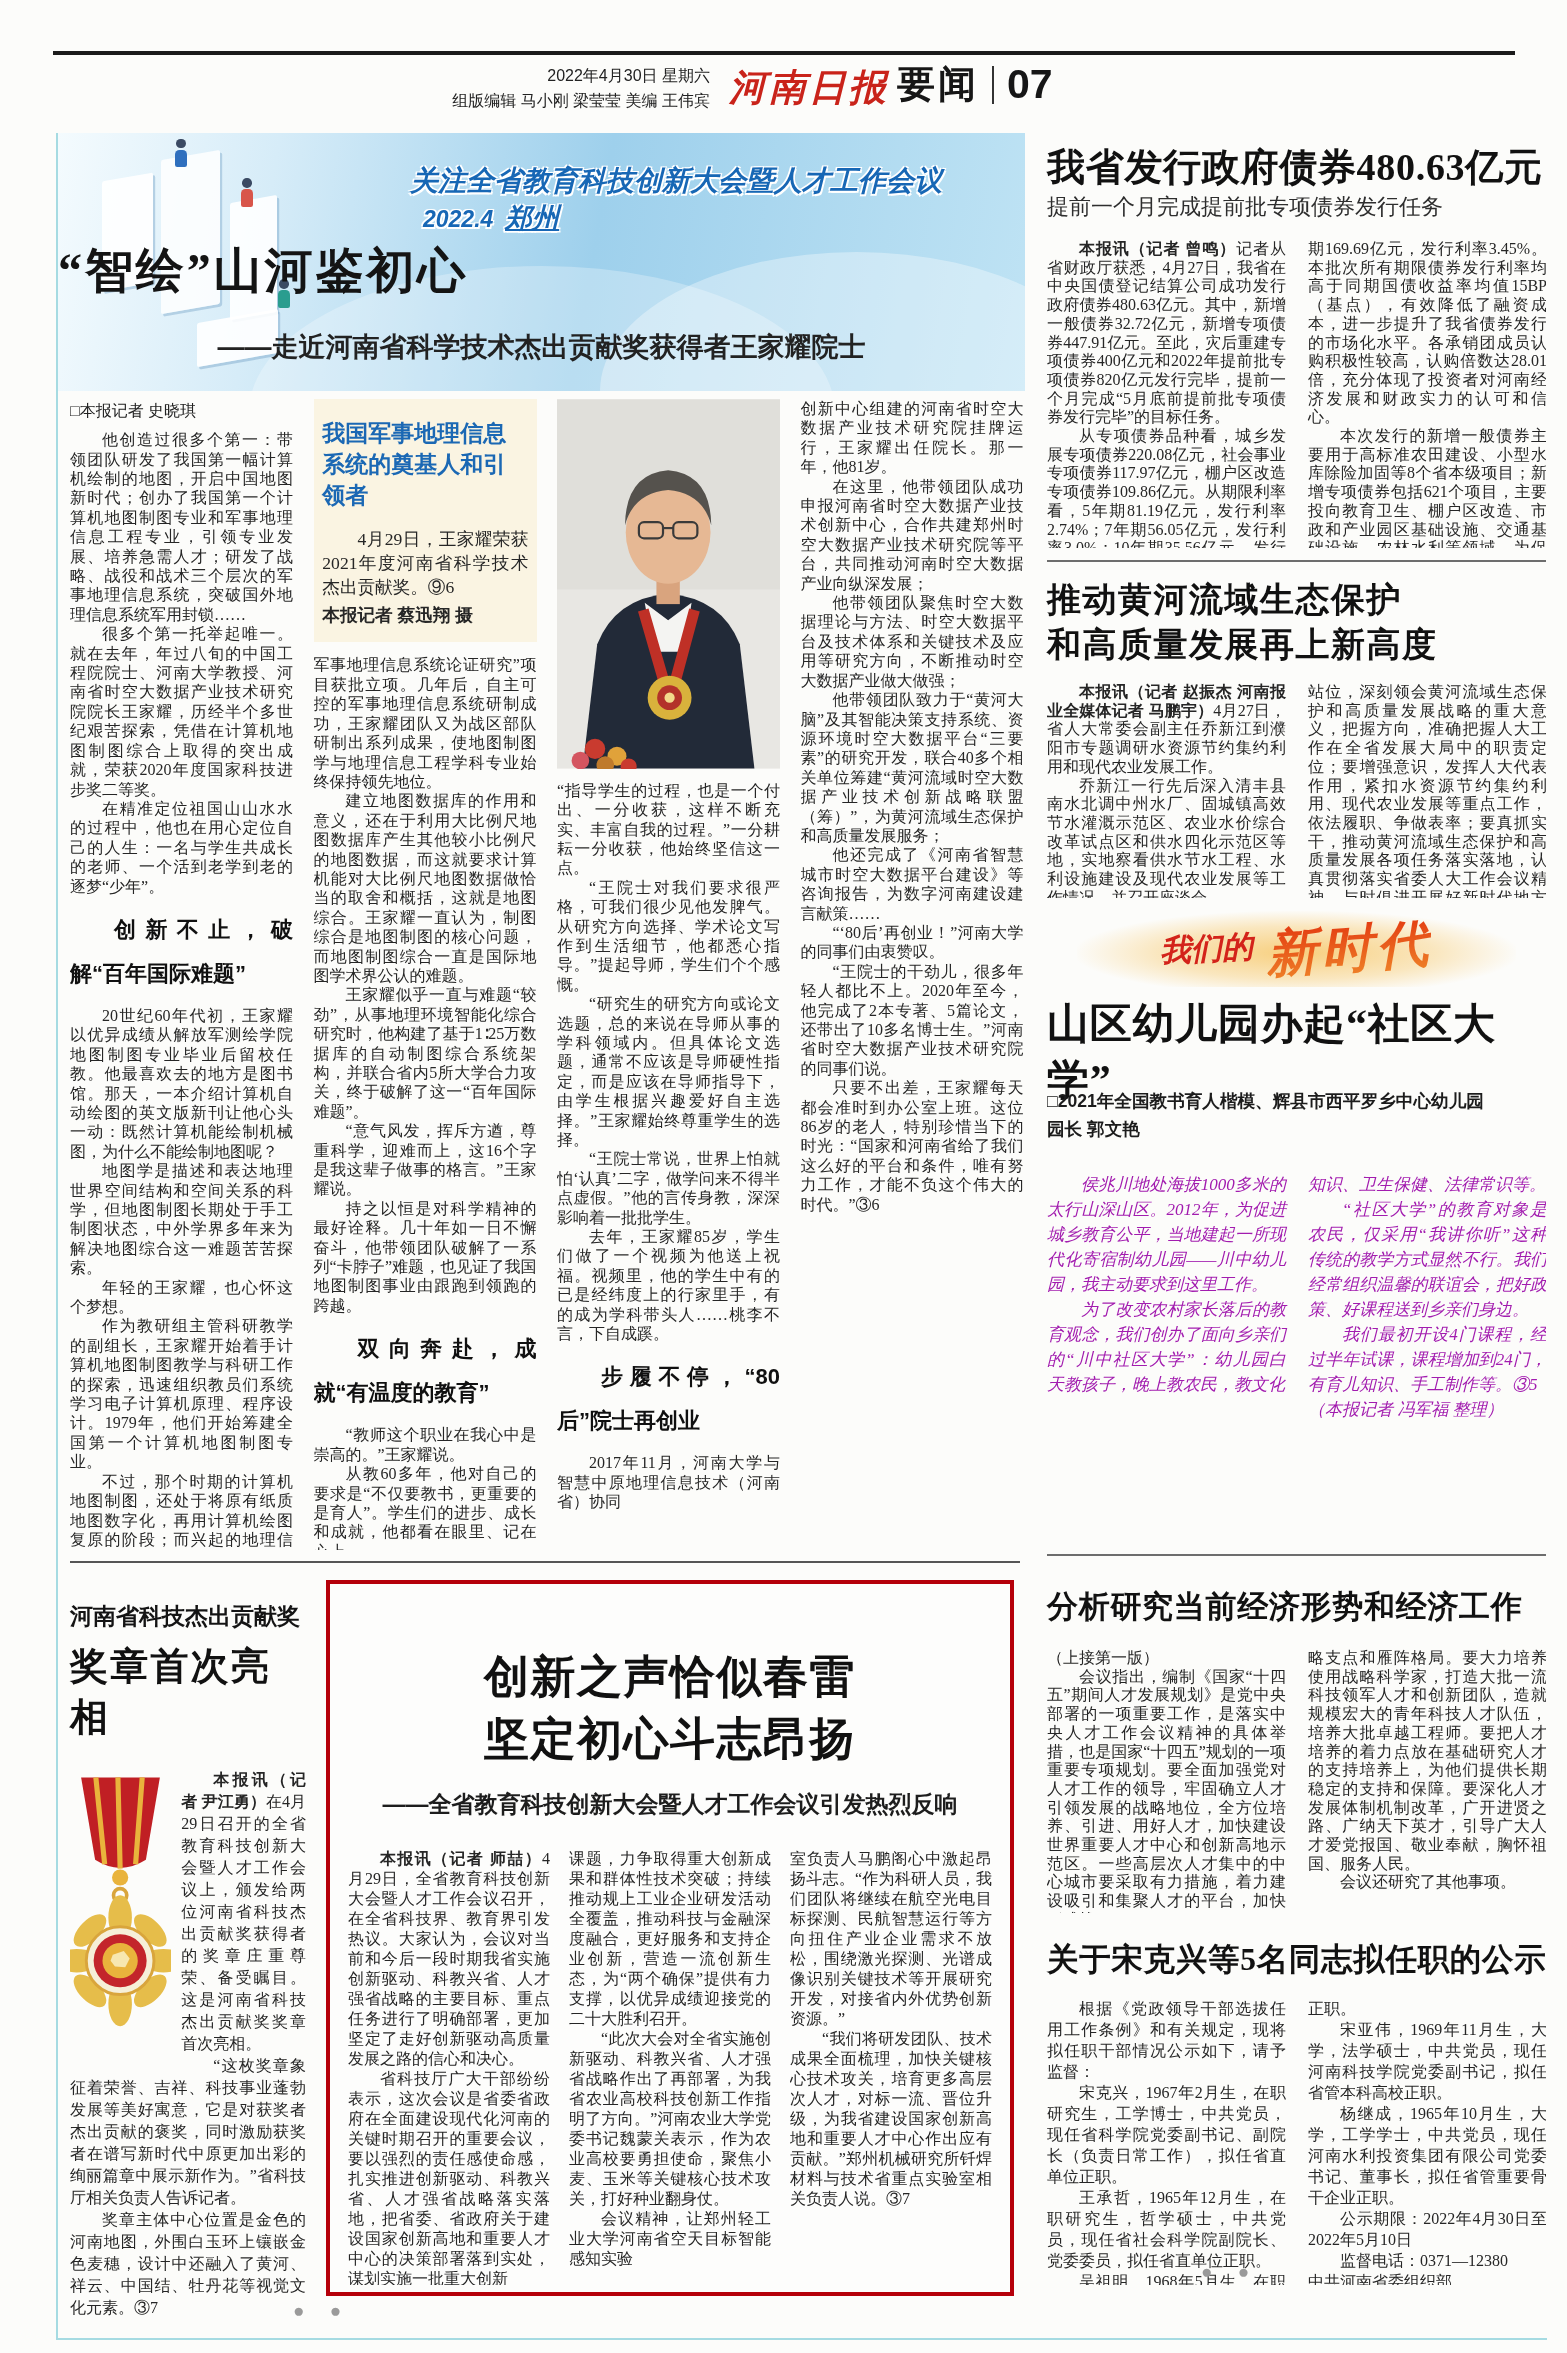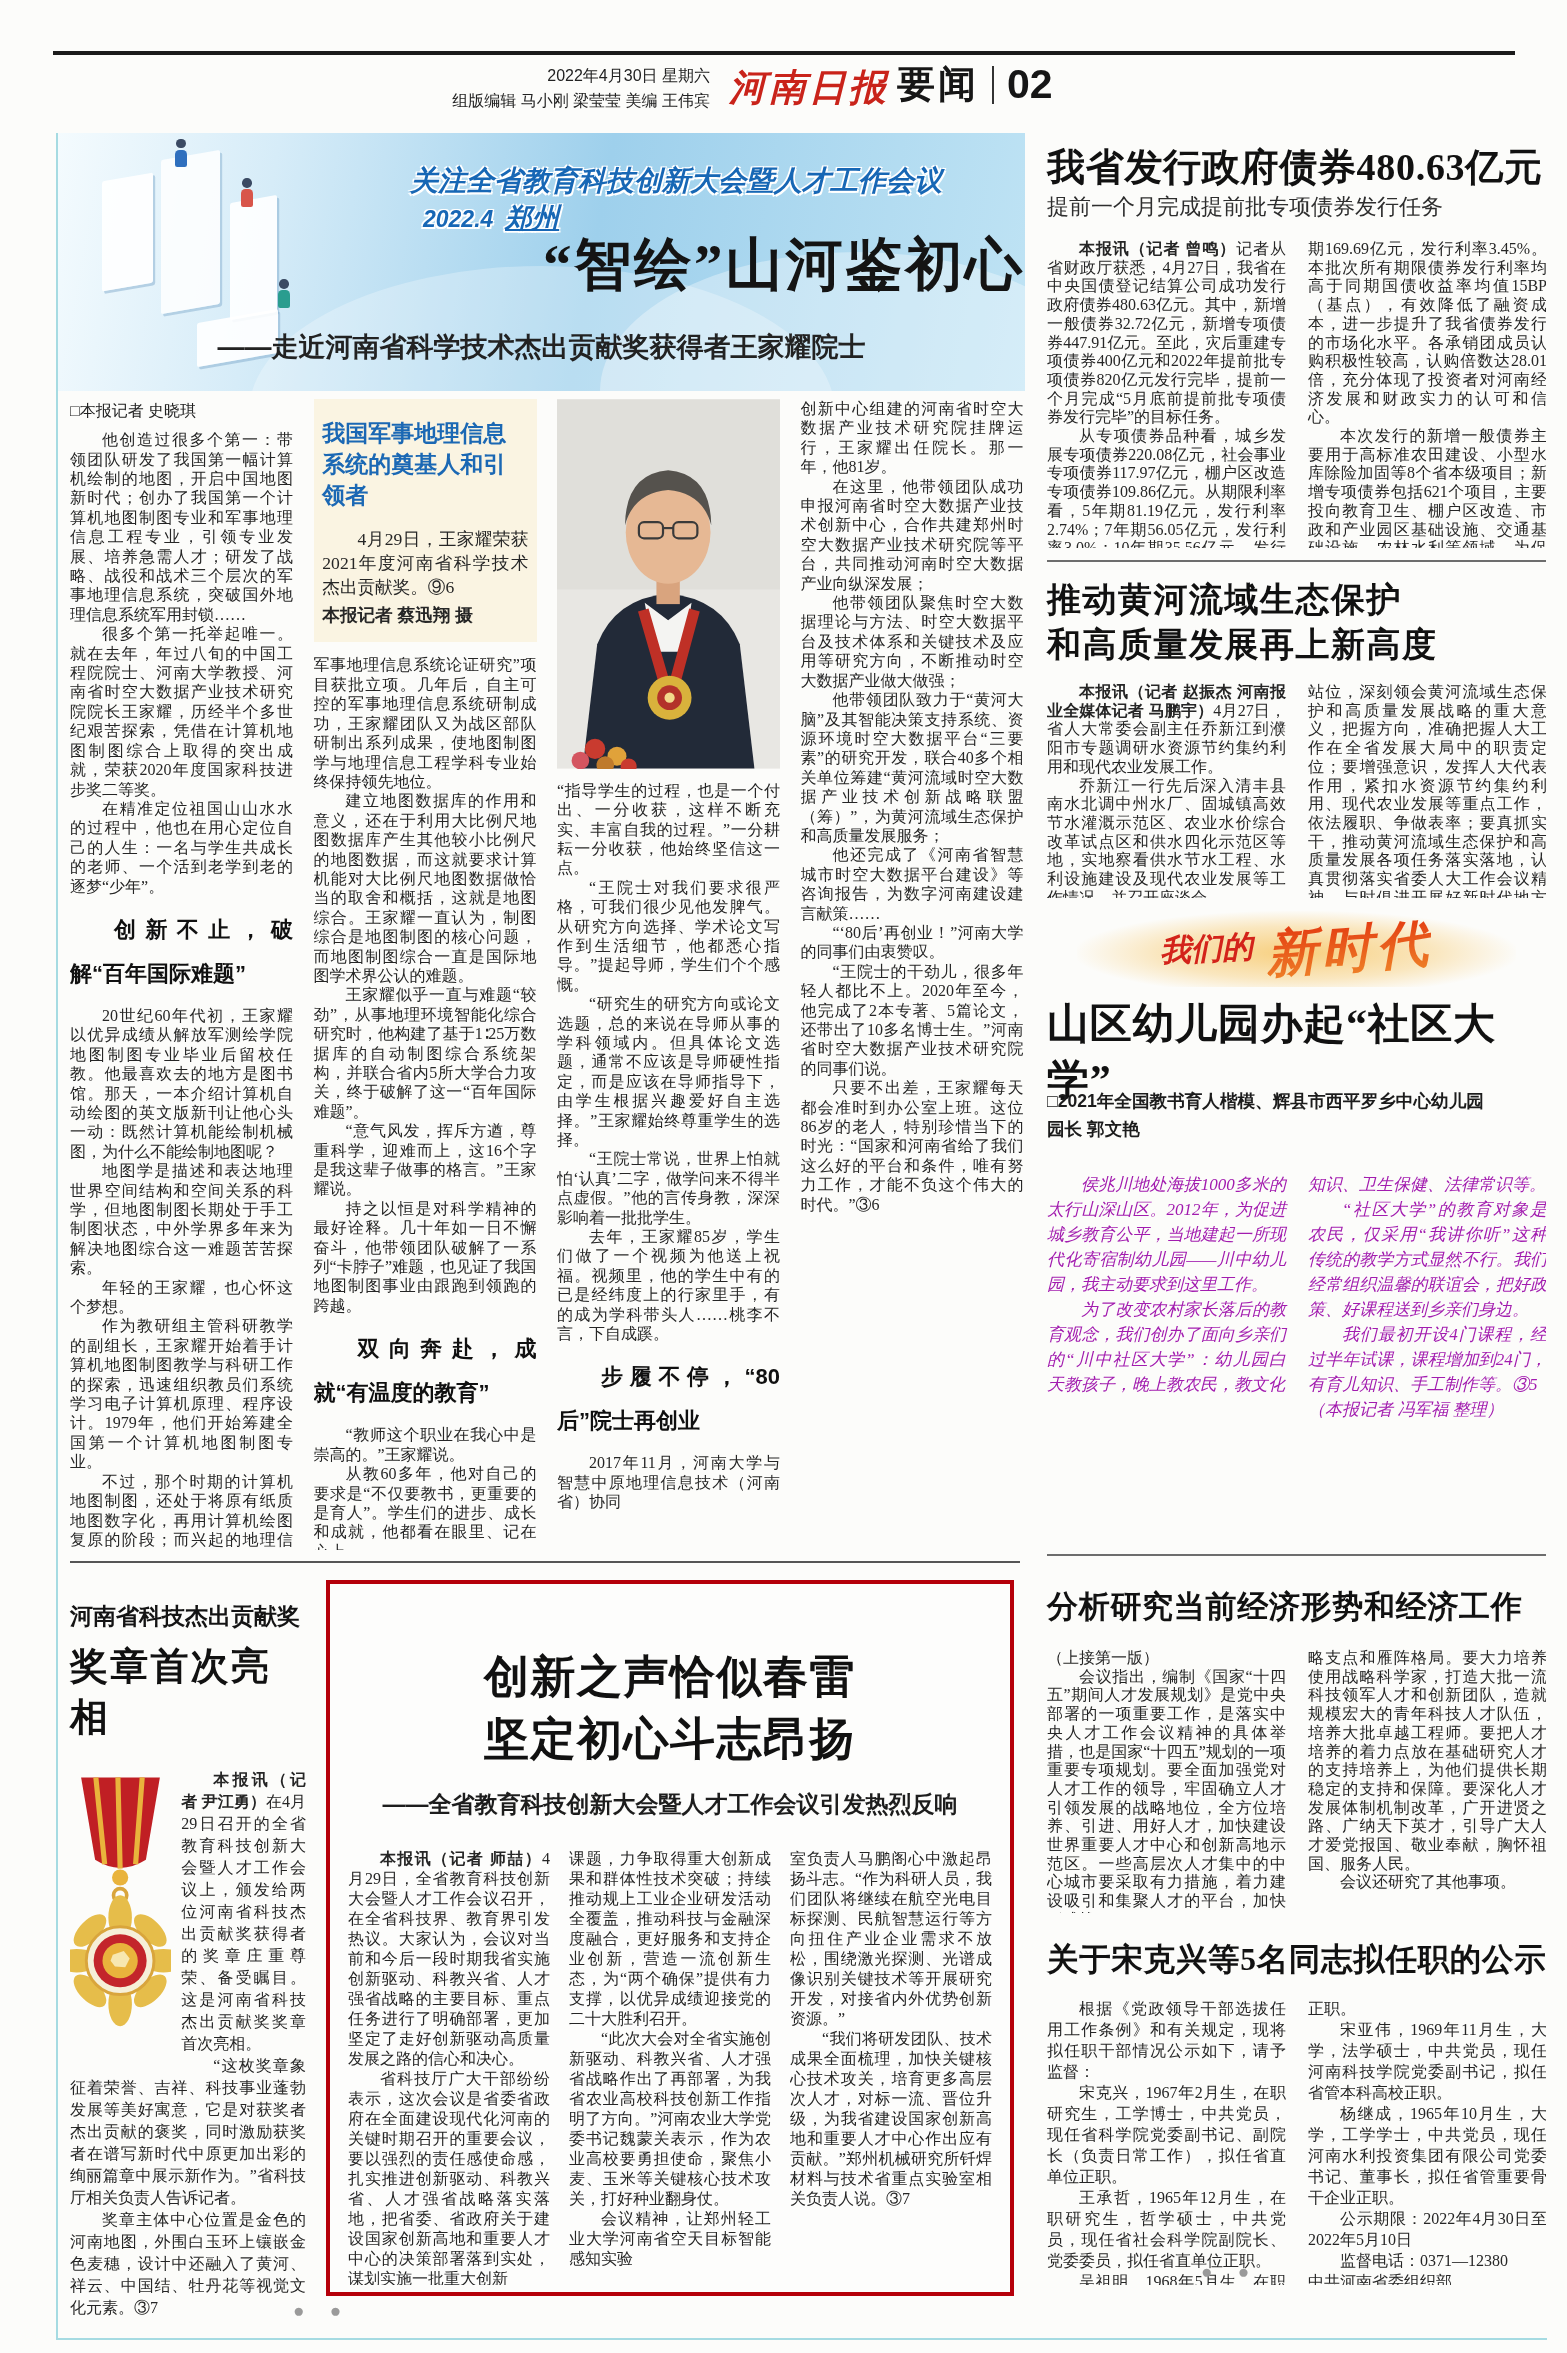--- a/index.html
+++ b/index.html
@@ -27,22 +27,22 @@
           background:linear-gradient(100deg,#f4fbfe 0%,#d6ecf8 22%,#9ed0ec 55%,#bfe3f4 100%);}
   .banner .wave1{position:absolute;right:-88px;bottom:-139px;width:513px;height:278px;border-radius:50%;
                  background:rgba(255,255,255,.35);}
   .banner .wave2{position:absolute;right:190px;bottom:-168px;width:586px;height:293px;border-radius:50%;
                  background:rgba(255,255,255,.28);}
   .tagline{position:absolute;left:352px;top:29px;font-weight:bold;font-style:italic;
            font-family:"Liberation Sans","DejaVu Sans",sans-serif;font-size:28px;color:#1767b5;
            text-shadow:1.5px 1.5px 0 #fff,-1.5px -1.5px 0 #fff,1.5px -1.5px 0 #fff,-1.5px 1.5px 0 #fff;}
   .tagline .tagdate{font-size:23px;margin-left:13px;}
   .tagline .tagcity{font-size:27px;margin-left:11.7px;text-decoration:underline;}
-  .feat-headline{position:absolute;left:0;top:94px;width:100%;text-align:right;font-weight:bold;
-                 font-size:57px;letter-spacing:2.9px;color:#141414;}
+  .feat-headline{position:absolute;left:0;top:106px;width:100%;text-align:left;font-weight:bold;
+                 font-size:48px;letter-spacing:2.9px;color:#141414;}
   .feat-sub{position:absolute;left:0;top:196px;width:100%;text-align:center;font-weight:bold;
             font-family:"Liberation Sans","DejaVu Sans",sans-serif;font-size:27px;color:#222;}
   
   .cube{position:absolute;background:rgba(255,255,255,.9);border-radius:2.2px;transform:skewY(-10deg);
         box-shadow:2.2px 2.9px 0 rgba(120,165,200,.45);}
   .fig{position:absolute;}
   .fig .head{width:9.5px;height:9.5px;border-radius:50%;background:#3b4a63;margin:0 auto;}
   .fig .torso{width:11.7px;height:17.6px;border-radius:4.4px 4.4px 2.2px 2.2px;margin-top:1.5px;}
 
   
@@ -132,21 +132,21 @@
 
   <div class="top-rule"></div>
   <div class="hdr-left">
     <div>2022年4月30日 星期六</div>
     <div>组版编辑 马小刚 梁莹莹 美编 王伟宾</div>
   </div>
   <div class="masthead">河南日报</div>
   <div class="section-block">
     <span class="sec">要闻</span>
     <span class="bar"></span>
-    <span class="num">02</span>
+    <span class="num">07</span>
   </div>
 
   <div class="frame-left"></div>
   <div class="frame-bottom"></div>
 
   <div class="banner">
     <div class="wave1"></div>
     <div class="wave2"></div>
     <div>
       <div class="cube" style="left:44px;top:44px;width:51px;height:110px;"></div>

